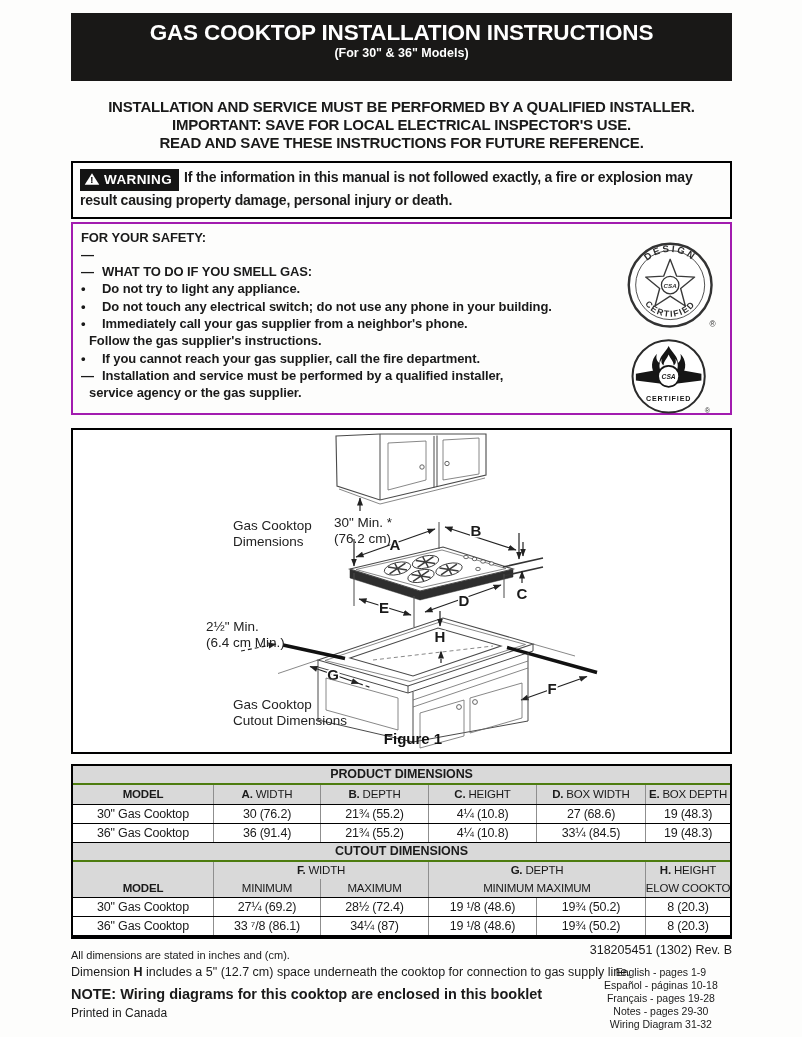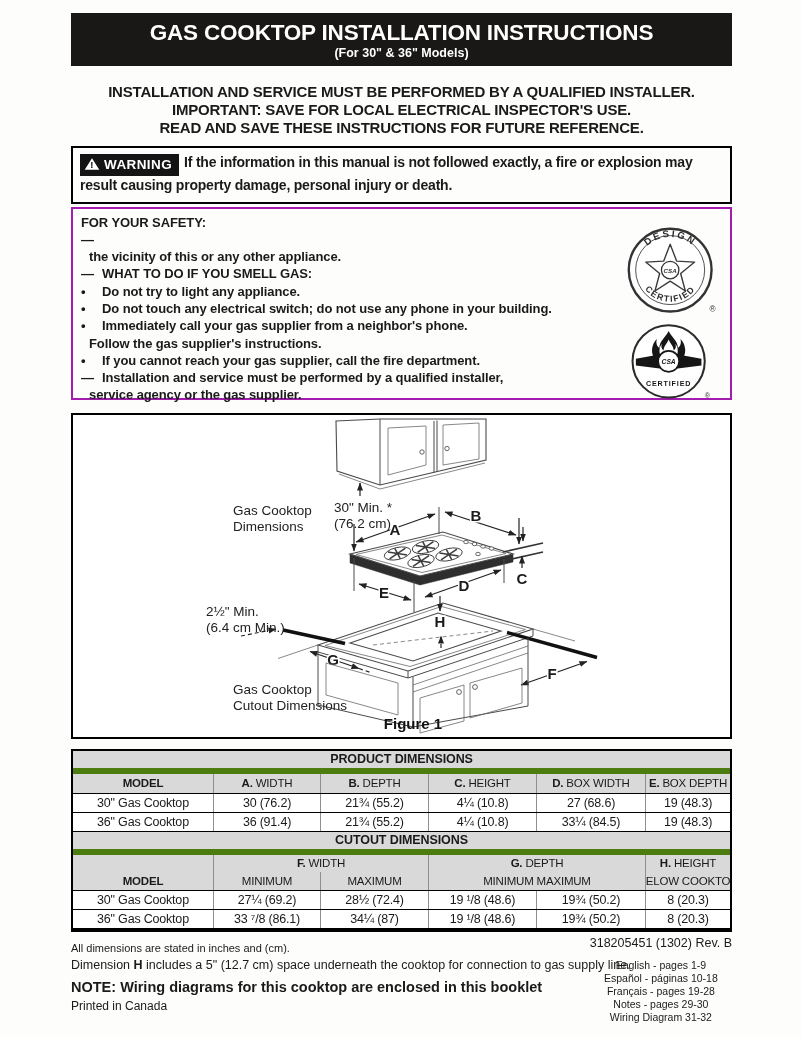--- a/index.html
+++ b/index.html
@@ -1,20 +1,20 @@
 <!DOCTYPE html>
 <html><head>
 <meta charset="utf-8">
 <style>
   html,body{margin:0;padding:0}
   body{width:802px;height:1037px;background:#fdfdfc;font-family:"Liberation Sans",sans-serif;color:#1a1a1a;position:relative}
   .page{position:absolute;left:71px;top:13px;width:661px}
 
   
-  .masthead{background:#191817;color:#fff;text-align:center;height:53px;box-sizing:border-box;padding-top:8px}
+  .masthead{background:#191817;color:#fff;text-align:center;height:68px;box-sizing:border-box;padding-top:8px}
   .mh-title{font-size:22.5px;font-weight:bold;letter-spacing:-0.2px;line-height:24px}
   .mh-sub{font-size:12.5px;font-weight:bold;margin-top:1px}
 
   
   .notice{margin-top:17px;text-align:center;font-weight:bold;font-size:15px;line-height:18px;letter-spacing:-0.2px}
 
   
   .warnbox{margin-top:9px;border:2px solid #000;padding:5px 7px 7px 7px;font-size:14px;font-weight:bold;line-height:19px;letter-spacing:-0.2px}
   .wbadge{display:inline-flex;align-items:center;gap:4px;background:#141414;color:#fff;padding:1px 7px 2px 4px;font-size:13.5px;letter-spacing:0.4px;vertical-align:-4px;margin-right:5px}
 
@@ -27,21 +27,21 @@
   .badges{position:absolute;right:10px;top:14px;width:96px;text-align:center}
   .badges svg{display:block;margin:0 auto}
   .badge2{margin-top:10px}
 
   
   .figbox{margin-top:13px;border:2px solid #000;height:326px;box-sizing:border-box;overflow:hidden;background:#fff}
 
   
   .dimtable{margin-top:10px;border:2px solid #000;border-bottom-width:4px;background:#fff}
   .trow{display:grid;grid-template-columns:141px 107px 108px 108px 109px 84px;align-items:stretch}
-  .trow.title{display:block;text-align:center;font-weight:bold;font-size:12.5px;line-height:17px;height:17px;background:#d9d9d9;border-bottom:6px solid #4d7c0f;letter-spacing:-0.1px}
+  .trow.title{display:block;text-align:center;font-weight:bold;font-size:12.5px;line-height:17px;height:17px;background:#d9d9d9;border-bottom:2px solid #4d7c0f;letter-spacing:-0.1px}
   .trow.hdr{background:#d9d9d9;border-bottom:1px solid #000;height:19px;font-size:11.5px}
   .trow.grp{background:#d9d9d9;height:17px;font-size:11.5px}
   .trow.sub{background:#d9d9d9;border-bottom:1px solid #000;height:18px;font-size:11.5px}
   .trow.data{height:18px;border-bottom:1px solid #000;font-size:12.5px}
   .trow.data.last{border-bottom:none}
   .c{display:flex;align-items:center;justify-content:center;border-right:1px solid #8f8f8f;letter-spacing:-0.2px;overflow:hidden;white-space:nowrap}
   .c.lastc{border-right:none}
   .c .hl{font-weight:bold;margin-right:3px}
   .c.bold{font-weight:bold}
   .sp2{grid-column:span 2}
@@ -95,24 +95,20 @@
       </span><span>If the information in this manual is not followed exactly, a fire or explosion may result causing property damage, personal injury or death.</span>
   </div>
 
   <div class="safetybox">
     <div class="sline">
         <span class="mk"></span>
         <span style="margin-left:-21px">FOR YOUR SAFETY:</span>
       </div>
     <div class="sline">
         <span class="mk">—</span>
-      </div>
-    <div class="sline cont">
-        <span class="mk"></span>
-        <span>the vicinity of this or any other appliance.</span>
       </div>
     <div class="sline">
         <span class="mk">—</span>
         <span>WHAT TO DO IF YOU SMELL GAS:</span>
       </div>
     <div class="sline">
         <span class="mk">•</span>
         <span>Do not try to light any appliance.</span>
       </div>
     <div class="sline">

